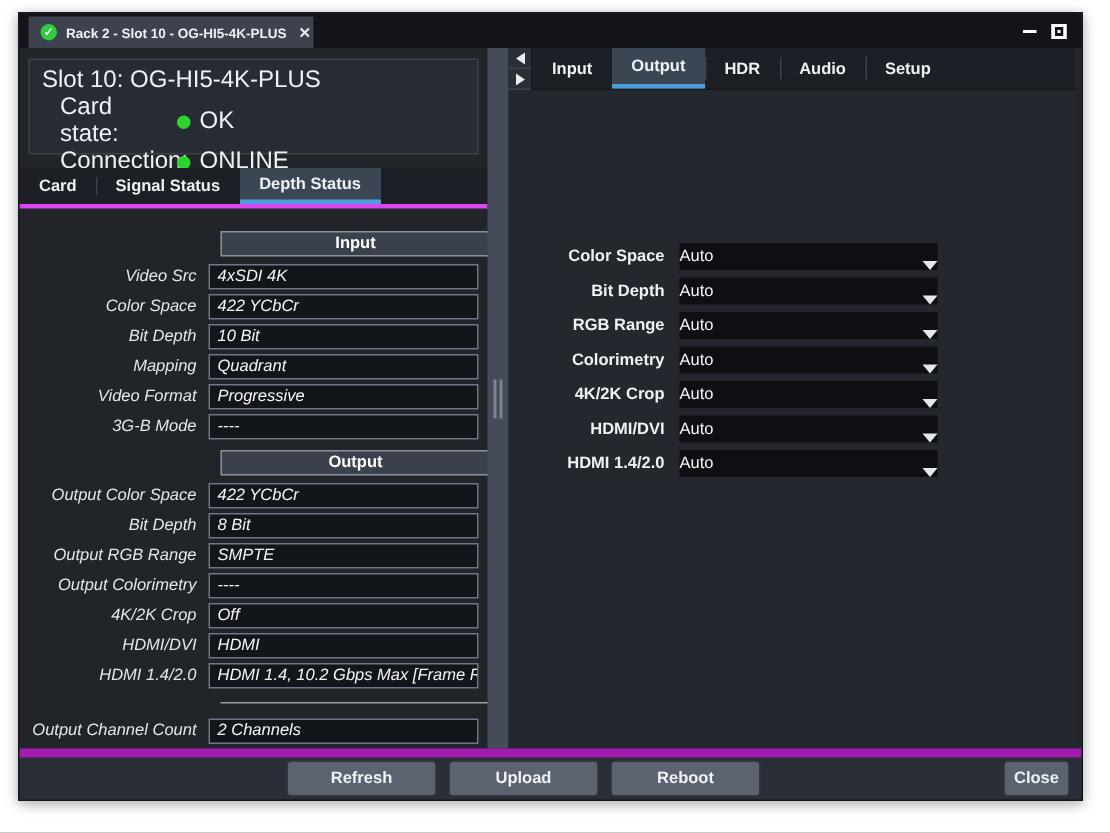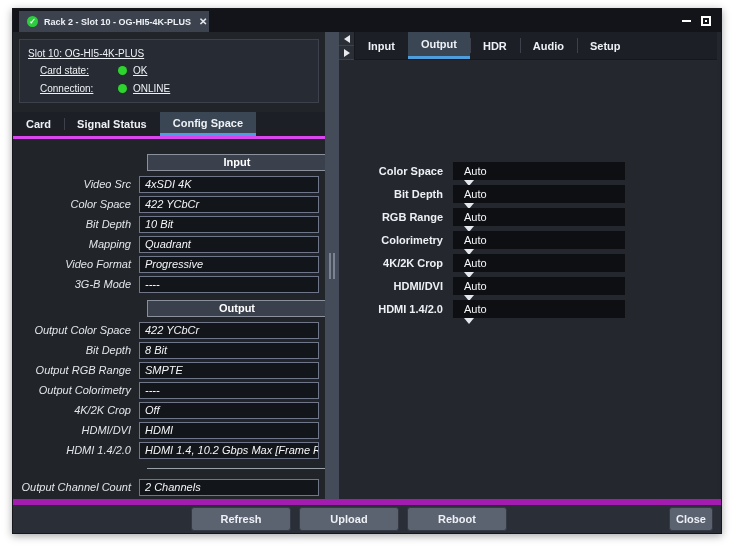--- a/index.html
+++ b/index.html
@@ -15,21 +15,21 @@
   .doc-tab { margin-left:6px; margin-top:2px; background:#3c434f; display:flex; align-items:center; gap:6px; padding:0 8px; max-width:190px; }
   .doc-tab .ttl { color:#eef1f5; font-size:9px; font-weight:bold; white-space:nowrap; }
   .okbadge { width:11px; height:11px; border-radius:50%; background:#2ecc3f; color:#fff; font-size:8px; line-height:11px; text-align:center; font-weight:bold; flex:0 0 auto;}
   .tab-close { color:#e8eaee; font-size:10px; font-weight:bold; padding:0 2px; cursor:default; }
   .win-controls { margin-left:auto; display:flex; align-items:center; gap:10px; padding-right:10px; }
   .min-icon { width:9px; height:2px; background:#ffffff; }
   .max-icon { width:10px; height:10px; background:#ffffff; border:2px solid #ffffff; box-shadow: inset 0 0 0 2px #121419; }
   
   .left-panel { position:absolute; left:0; top:23px; width:312px; bottom:34px; background:#212429; }
   .info-box { position:absolute; left:6px; top:7px; width:300px; height:64px; background:#272b33; border:1px solid #3c414c; padding:5px 8px; display:flex; flex-direction:column; justify-content:space-around; }
-  .info-row { display:flex; align-items:center; color:#eef1f5; font-size:10px;text-decoration:underline; }
+  .info-row { display:flex; align-items:center; color:#eef1f5; font-size:16px; }
   .info-label { width:78px;margin-left:12px; }
   .dot { width:9px; height:9px; border-radius:50%; background:#2ed42e; margin-right:6px; flex:0 0 auto; }
   .tabbar { position:absolute; left:0; top:80px; width:100%; height:27px; background:#1c1f26; display:flex; align-items:stretch; border-bottom:3px solid #d946ef;}
   .tab { display:flex; align-items:center; padding:0 13px; color:#eef1f5; font-size:11px; font-weight:bold; position:relative; }
   .tab + .tab::before { content:""; position:absolute; left:0; top:6px; bottom:6px; width:1px; background:#3c414c; }
   .tab.active { background:#3a4654; border-bottom:3px solid #4e9ddd; }
   .tab.active::before { display:none; }
   .left-content { position:absolute; left:0; top:108px; bottom:0; width:100%; padding-top:14px; }
   .frow { display:flex; align-items:center; height:20px;font-style:italic; }
   .flabel { width:126px; text-align:right; padding-right:8px; color:#e3e6ea; font-size:11px; }
@@ -45,21 +45,21 @@
   .right-panel { position:absolute; left:326px; top:23px; right:4px; bottom:34px; background:#24272d; }
   .rp-tabs-row { position:absolute; left:0; top:0; right:0; height:28px; display:flex; }
   .arrow-col { width:16px; display:flex; flex-direction:column; background:#2a2e36; border-right:1px solid #16181d; }
   .arrow-btn { height:17px; display:flex; align-items:center; justify-content:center; border-bottom:1px solid #3c414c; }
   .tri-left { width:0; height:0; border-top:4px solid transparent; border-bottom:4px solid transparent; border-right:6px solid #e8eaee; }
   .tri-right { width:0; height:0; border-top:4px solid transparent; border-bottom:4px solid transparent; border-left:6px solid #e8eaee; }
   .rp-tabbar { flex:1; background:#1c1f26; display:flex; align-items:stretch; border-bottom:1px solid #16181d; }
   .rp-content { position:absolute; left:16px; top:28px; right:0; bottom:0; padding-top:102px; }
   .rrow { display:flex; align-items:center; height:18px; margin-bottom:5px; }
   .rlabel { width:98px; text-align:right; padding-right:10px; color:#eef1f5; font-size:11px; font-weight:bold; }
-  .dd { width:172px; height:18px; background:#0d0f12; color:#f5f6f8; font-size:11px; line-height:18px; padding:0 11px; display:flex; align-items:flex-start; justify-content:space-between;flex-direction:column; }
+  .dd { width:172px; height:18px; background:#0d0f12; color:#f5f6f8; font-size:11px; line-height:18px; padding:0 0; display:flex; align-items:flex-end; justify-content:space-between; }
   .caret { width:0; height:0; border-left:5px solid transparent; border-right:5px solid transparent; border-top:6px solid #e4e7ec; }
   
   .footer { position:absolute; left:0; right:0; bottom:0; height:34px; background:#2a2e36; border-top:6px solid #a21caf; display:flex; align-items:center; }
   .btn { height:24px; background:#5b6270; border:1px solid #343943; border-radius:3px; color:#eef1f5; font-size:11px; font-weight:bold; display:flex; align-items:center; justify-content:center; }
   .btn.big { width:100px; margin-right:8px; }
   .btn.close { width:44px; margin-right:8px; margin-left:auto; }
   .footer-spacer { width:178px; }
 </style>
 </head>
 <body>
@@ -89,21 +89,21 @@
       <div class="info-row">
         <span class="info-label">Connection:</span>
         <span class="dot"></span>
         <span>ONLINE</span>
       </div>
     </div>
 
     <div class="tabbar">
       <div class="tab">Card</div>
       <div class="tab">Signal Status</div>
-      <div class="tab active">Config Space</div>
+      <div class="tab active">Depth Status</div>
     </div>
 
     <div class="left-content">
       <div class="sect-hdr">Input</div>
 
       <div class="frow">
         <div class="flabel">Video Src</div>
         <div class="fbox">4xSDI 4K</div>
       </div>
       <div class="frow">

